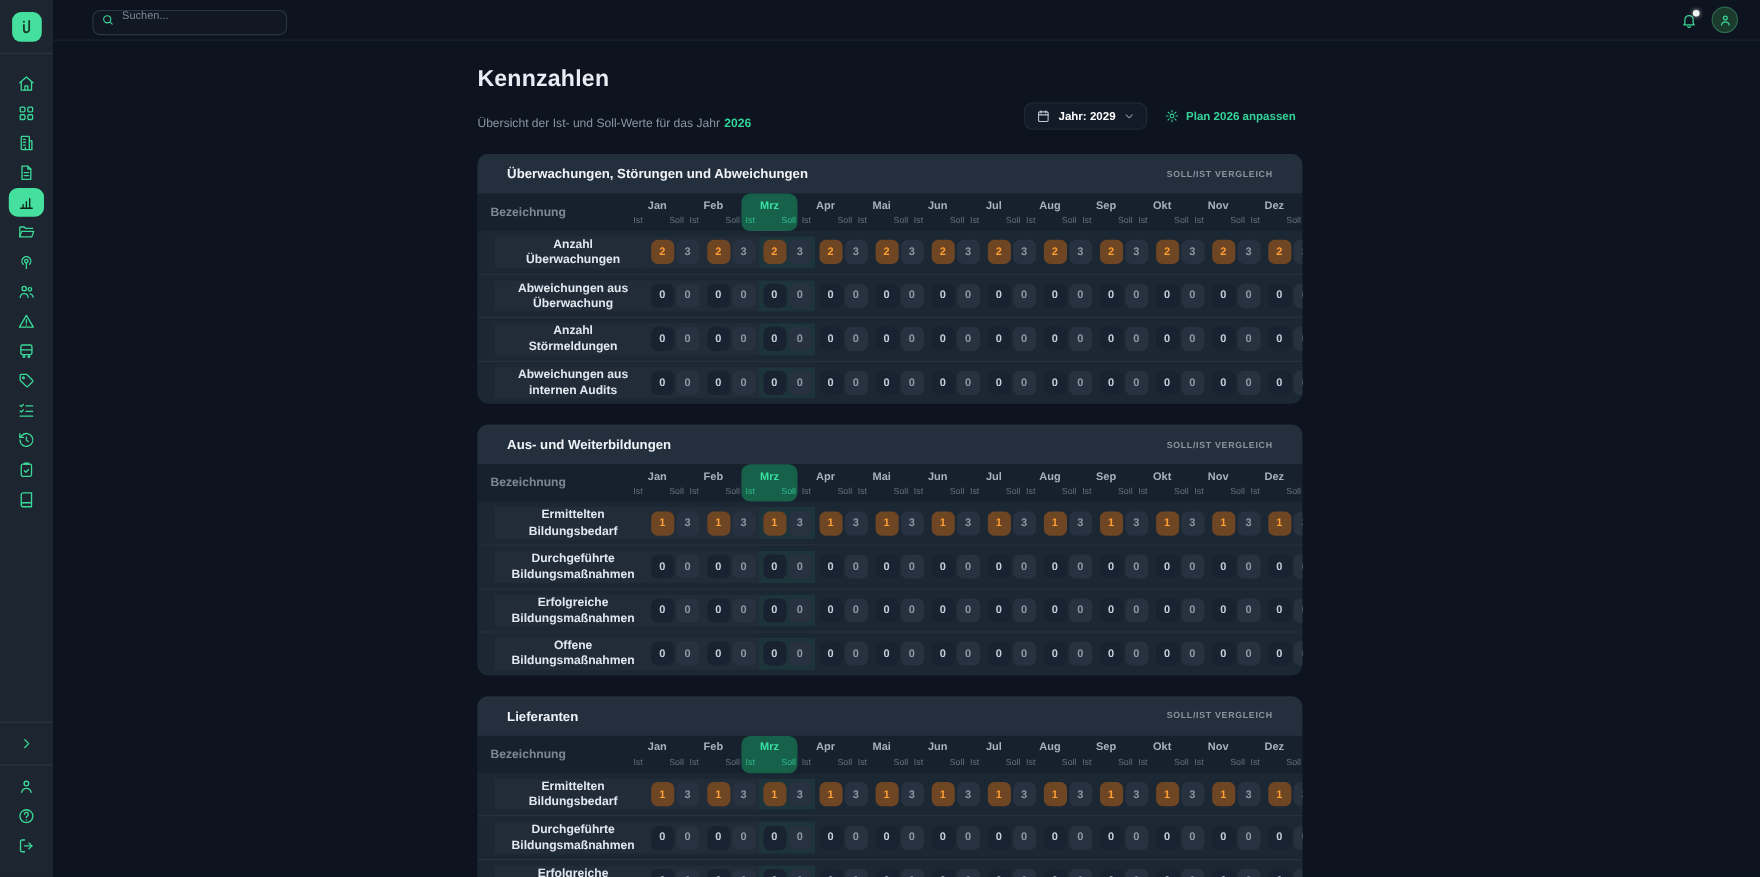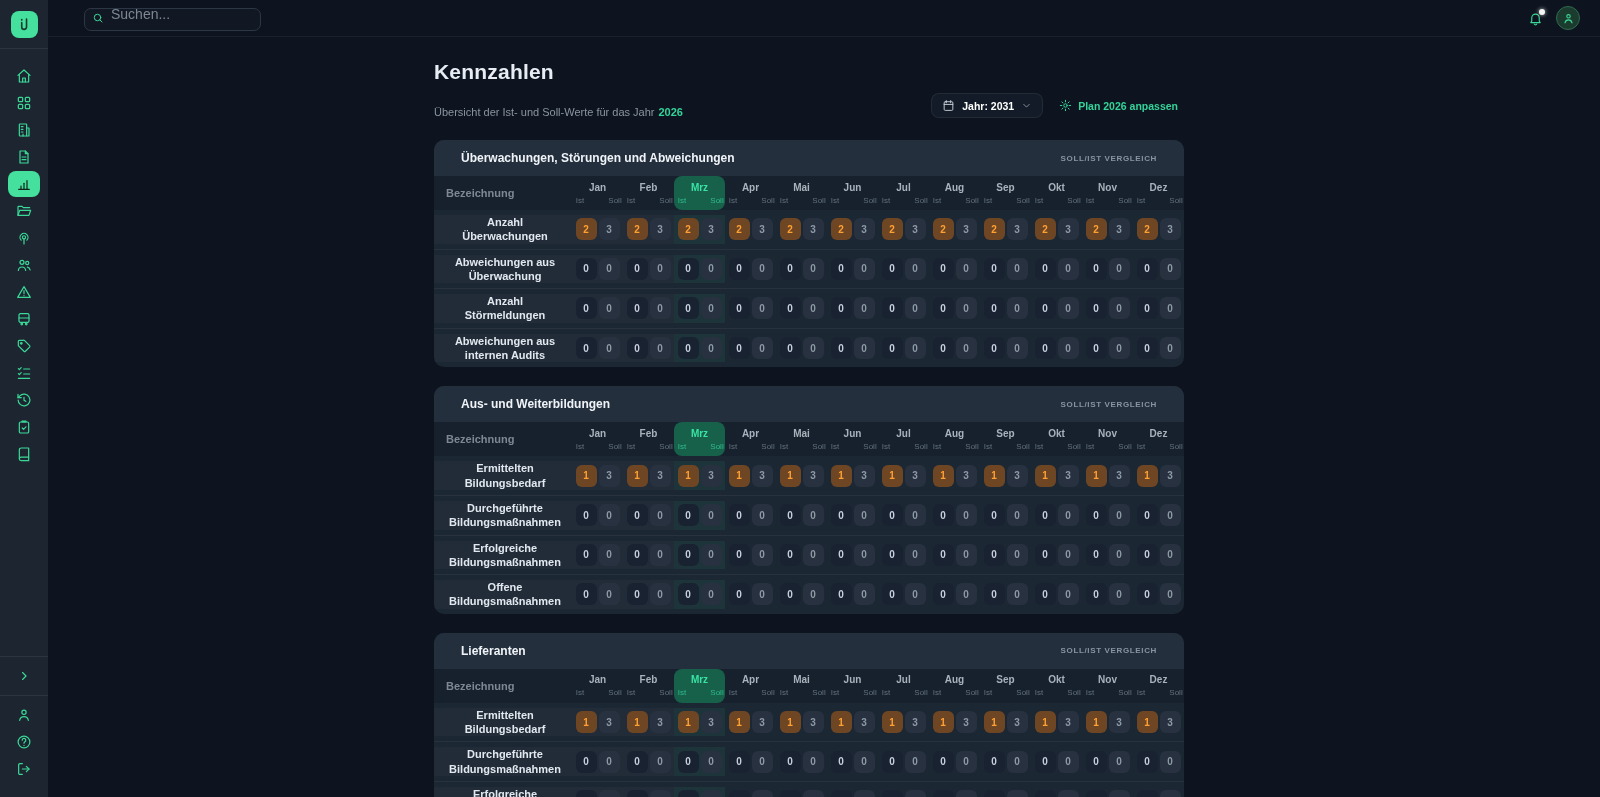--- a/index.html
+++ b/index.html
@@ -23,21 +23,21 @@
     display:flex; align-items:center; justify-content:center; cursor:pointer; }
   .sb-bottom { display:flex; flex-direction:column; align-items:center; padding:6px 0 14px; }
 
   
   .topbar { position:fixed; left:48px; right:0; top:0; height:37px;
     border-bottom:1px solid rgba(255,255,255,.06); display:flex; align-items:center;
     padding:0 20px 0 36px; background:#0d141f; z-index:9; }
   .search { position:relative; width:177px; }
   .search svg { position:absolute; left:8px; top:50%; transform:translateY(-50%); color:#3bd998; }
   .search input { width:100%; height:23px; background:rgba(255,255,255,.02);
-    border:1px solid #2c3745; border-radius:7px; color:#cfd6de; font-size:14px;
+    border:1px solid #2c3745; border-radius:7px; color:#cfd6de; font-size:10px;
     padding:0 8px 12px 26px; outline:none; font-family:"Liberation Sans",sans-serif; }
   .search input::placeholder { color:#7d8894; }
   .topbar-right { margin-left:auto; display:flex; align-items:center; gap:13px; }
   .iconbtn { position:relative; background:transparent; border:none; color:#3bd998; cursor:pointer;
     display:flex; align-items:center; }
   .bell-dot { position:absolute; top:-2px; right:-2px; width:6px; height:6px; border-radius:50%;
     background:#f3f7f4; box-shadow:0 0 4px rgba(255,255,255,.8); }
   .avatar { width:24px; height:24px; border-radius:50%; background:#1c3b2f;
     border:1px solid #2f6a4e; color:#3bd998; display:flex; align-items:center; justify-content:center;
     cursor:pointer; }
@@ -73,21 +73,21 @@
   .label-cell { display:flex; align-items:center; padding:0 8px 0 12px;
     font-size:11px; font-weight:bold; color:#e2e8ef; line-height:1.3;text-align:center; }
   .mcell { display:flex; flex-direction:column; align-items:center; justify-content:center; }
   .mname { font-size:10px; font-weight:bold; color:#a8b2bd; line-height:12px; }
   .msub { display:flex; gap:14px; margin-top:2px; }
   .msub span { width:21px; text-align:center; font-size:8px; color:#63707e; }
   .mcell.hl { background:#17604a; border-radius:8px; }
   .mcell.hl .mname { color:#3ae2a4; }
   .mcell.hl .msub span { color:#2fbd8c; }
 
-  .brow { min-height:35px; padding:5px 0; }
+  .brow { min-height:35px; padding:5px 16px; }
   .brow + .brow { border-top:1px solid rgba(255,255,255,.05); }
   .tbody .past { background:rgba(255,255,255,.028); }
   .tbody .cur { background:rgba(54,215,150,.08); }
   .pair { display:flex; gap:2px; align-items:center; justify-content:center; height:100%; }
   .badge { width:21px; height:22px; border-radius:6px; font-size:10px; font-weight:bold;
     display:flex; align-items:center; justify-content:center; }
   .badge.ist { background:#192231; color:#c6cfdb; }
   .badge.soll { background:#27313f; color:#8e99a6; }
   .badge.warn { background:#6f4623; color:#ffa033; }
 </style>
@@ -277,21 +277,21 @@
         <p class="subtitle"><span>Übersicht der Ist- und Soll-Werte für das Jahr</span><span class="accent">2026</span></p>
       </div>
       <div class="head-controls">
         <button class="year-btn">
           <span class="cal">
             <svg viewBox="0 0 24 24" width="13" height="13" fill="none" stroke="currentColor" stroke-width="1.8" stroke-linecap="round">
               <rect x="4" y="5" width="16" height="16" rx="2"></rect>
                 <path d="M4 10h16M8 3v4M16 3v4"></path>
             </svg>
           </span>
-          <span>Jahr: 2031</span>
+          <span>Jahr: 2029</span>
           <span class="chev">
             <svg viewBox="0 0 24 24" width="11" height="11" fill="none" stroke="currentColor" stroke-width="2" stroke-linecap="round" stroke-linejoin="round">
                 <path d="M6 9.5l6 6 6-6"></path>
               </svg>
           </span>
         </button>
         <button class="plan-btn">
           <svg viewBox="0 0 24 24" width="13" height="13" fill="none" stroke="currentColor" stroke-width="1.8" stroke-linecap="round">
             <circle cx="12" cy="12" r="3.2"></circle>
             <path d="M12 2.5v2.8M12 18.7v2.8M2.5 12h2.8M18.7 12h2.8M5.3 5.3l2 2M16.7 16.7l2 2M18.7 5.3l-2 2M7.3 16.7l-2 2"></path>

